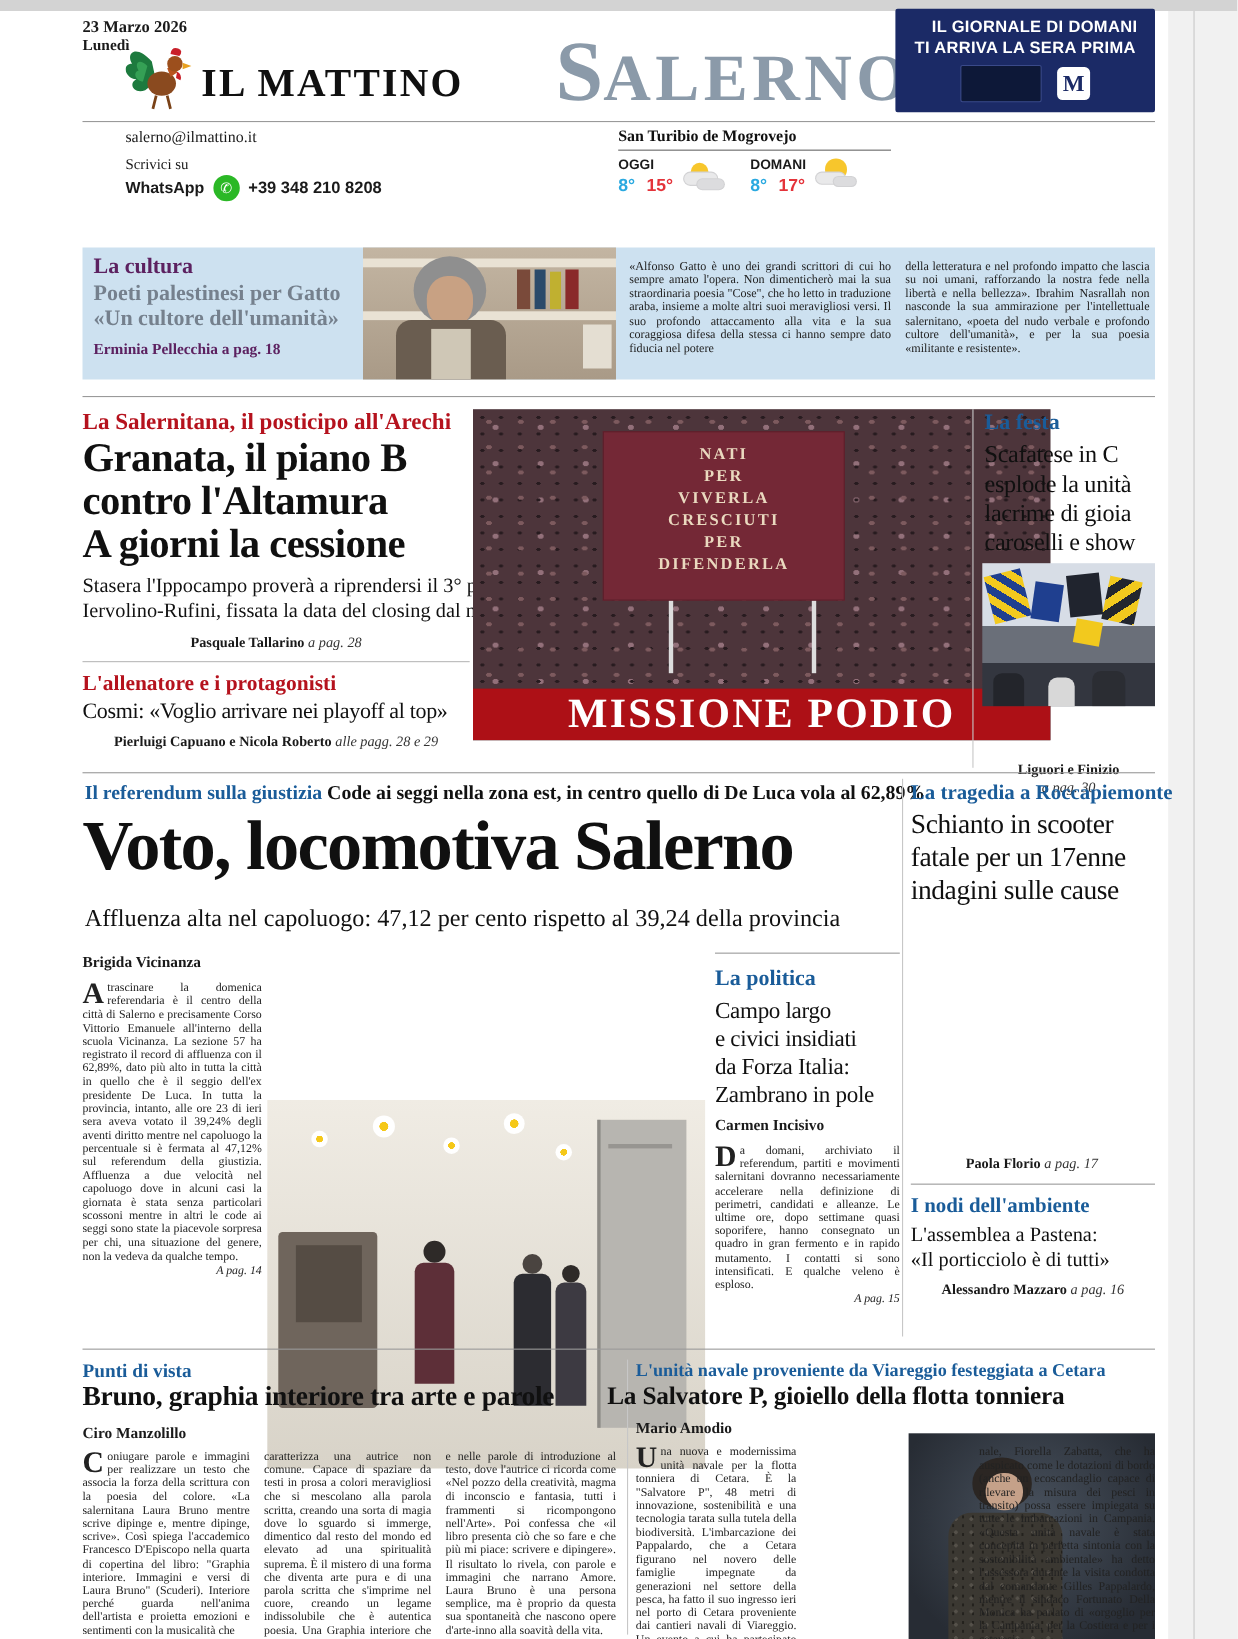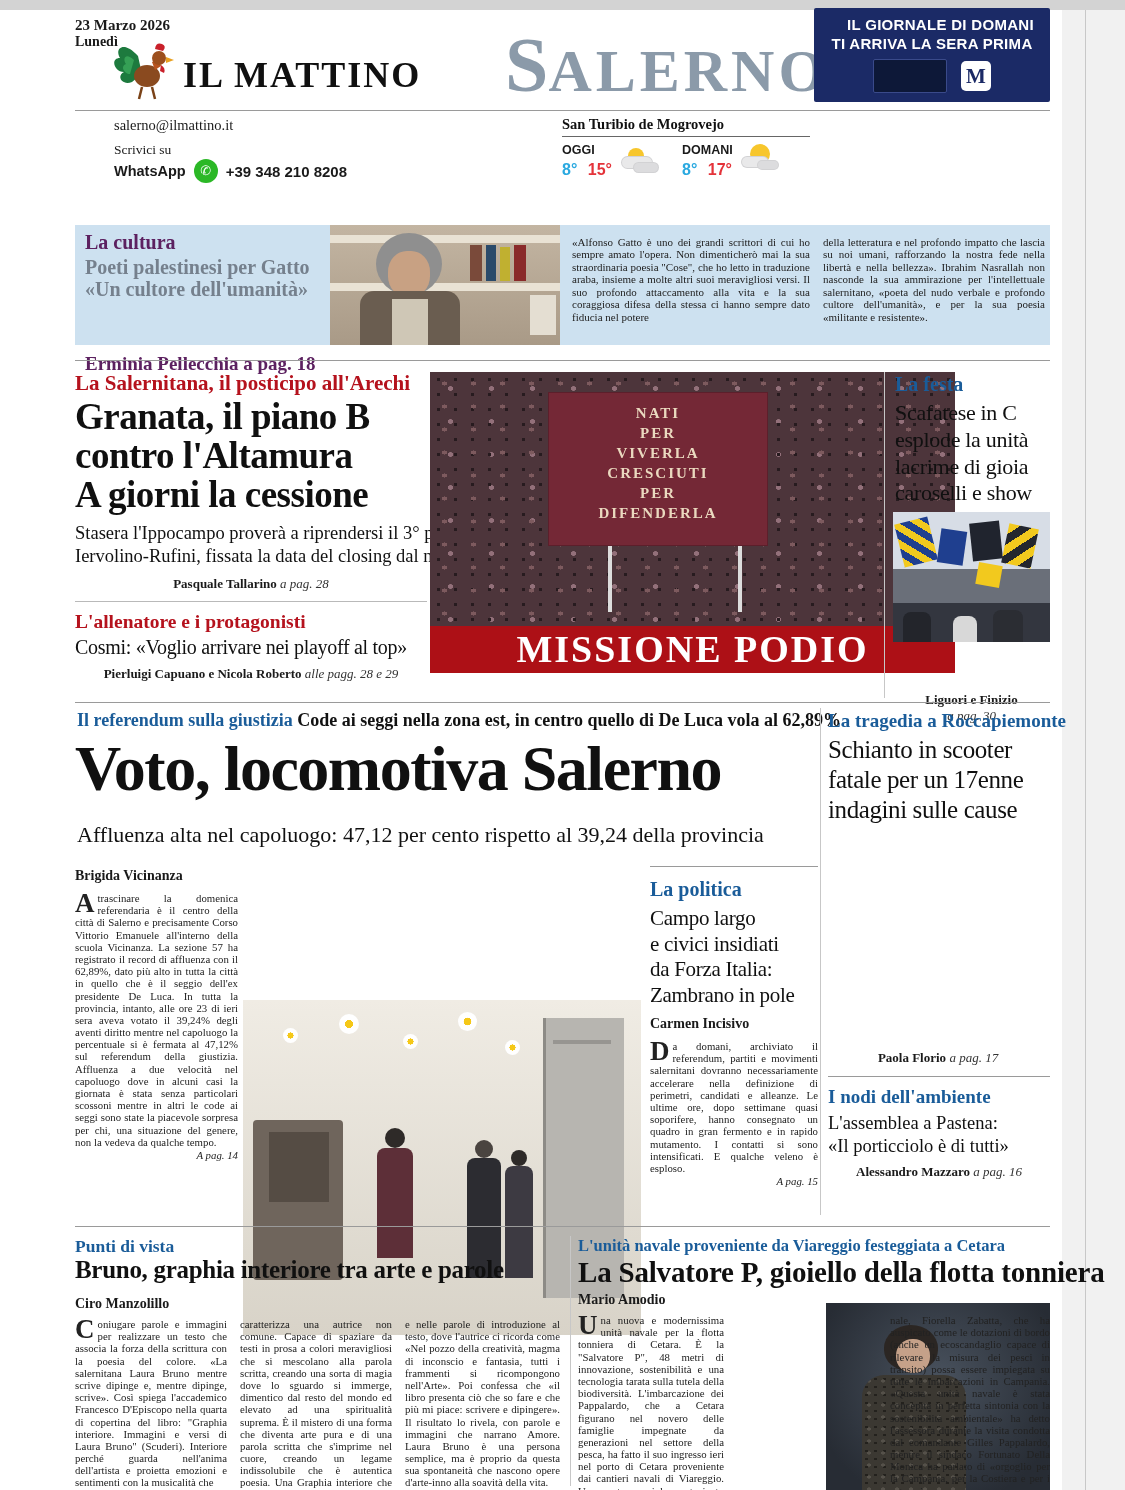--- a/index.html
+++ b/index.html
@@ -132,21 +132,21 @@
       <span class="mtile">M</span>
     </div>
   </div>
 
   <div class="abs" style="left:75px;top:225px;width:975px;height:120px;background:#cde1f0;">
     <div class="abs kick-purple" style="left:10px;top:6px;font-size:20px;">La cultura</div>
     <div class="abs" style="left:10px;top:31px;font-weight:bold;font-size:20px;line-height:1.12;color:#75808d;">
       <div class="nowrap">Poeti palestinesi per Gatto</div>
       <div class="nowrap">«Un cultore dell'umanità»</div>
     </div>
-    <div class="abs kick-purple" style="left:10px;top:86px;font-size:19px;margin-top:42px;">Erminia Pellecchia a pag. 18</div>
+    <div class="abs kick-purple" style="left:10px;top:86px;font-size:14px;">Erminia Pellecchia a pag. 18</div>
     <div class="abs ph ph-culture" style="left:255px;top:0;width:230px;height:120px;">
       <div class="abs" style="left:0;top:10px;width:230px;height:8px;background:#e9e2d4;"></div>
       <div class="abs" style="left:0;top:58px;width:230px;height:8px;background:#e9e2d4;"></div>
       <div class="abs" style="left:140px;top:20px;width:12px;height:36px;background:#7a4a3a;"></div>
       <div class="abs" style="left:156px;top:20px;width:10px;height:36px;background:#2a4a6a;"></div>
       <div class="abs" style="left:170px;top:22px;width:10px;height:34px;background:#c0b030;"></div>
       <div class="abs" style="left:184px;top:20px;width:12px;height:36px;background:#8a2a2a;"></div>
       <div class="abs" style="left:200px;top:70px;width:26px;height:40px;background:#e4ded2;"></div>
       <div class="abs" style="left:46px;top:8px;width:66px;height:62px;border-radius:50%;background:#8f8f8f;"></div>
       <div class="abs" style="left:58px;top:26px;width:42px;height:46px;border-radius:45%;background:#c8a183;"></div>
@@ -305,21 +305,21 @@
   <div class="abs body-txt" style="left:75px;top:1318px;width:152px;height:168px;">
     <span class="dc">C</span><span>oniugare parole e immagini per realizzare un testo che associa la forza della scrittura con la poesia del colore. «La salernitana Laura Bruno mentre scrive dipinge e, mentre dipinge, scrive». Così spiega l'accademico Francesco D'Episcopo nella quarta di copertina del libro: "Graphia interiore. Immagini e versi di Laura Bruno" (Scuderi). Interiore perché guarda nell'anima dell'artista e proietta emozioni e sentimenti con la musicalità che</span>
   </div>
   <div class="abs body-txt" style="left:240px;top:1318px;width:152px;height:168px;">caratterizza una autrice non comune. Capace di spaziare da testi in prosa a colori meravigliosi che si mescolano alla parola scritta, creando una sorta di magia dove lo sguardo si immerge, dimentico dal resto del mondo ed elevato ad una spiritualità suprema. È il mistero di una forma che diventa arte pura e di una parola scritta che s'imprime nel cuore, creando un legame indissolubile che è autentica poesia. Una Graphia interiore che avvince e cattura, perché rispecchia anche la nostra interiorità. La ritroviamo nei versi</div>
   <div class="abs body-txt" style="left:405px;top:1318px;width:155px;height:168px;">
     <span>e nelle parole di introduzione al testo, dove l'autrice ci ricorda come «Nel pozzo della creatività, magma di inconscio e fantasia, tutti i frammenti si ricompongono nell'Arte». Poi confessa che «il libro presenta ciò che so fare e che più mi piace: scrivere e dipingere». Il risultato lo rivela, con parole e immagini che narrano Amore. Laura Bruno è una persona semplice, ma è proprio da questa sua spontaneità che nascono opere d'arte-inno alla soavità della vita.</span>
     
   </div>
 
   <div class="abs kick-blue nowrap" style="left:578px;top:1236px;font-size:16.5px;">L'unità navale proveniente da Viareggio festeggiata a Cetara</div>
-  <div class="abs hl nowrap" style="left:578px;top:1256px;font-size:29px;letter-spacing:-0.2px;">La Salvatore P, gioiello della flotta tonniera</div>
+  <div class="abs hl nowrap" style="left:552px;top:1256px;font-size:23px;letter-spacing:-0.2px;">La Salvatore P, gioiello della flotta tonniera</div>
   <div class="abs byline-n" style="left:578px;top:1292px;font-size:14px;">Mario Amodio</div>
   <div class="abs body-txt" style="left:578px;top:1314px;width:146px;height:166px;">
     <span class="dc">U</span><span>na nuova e modernissima unità navale per la flotta tonniera di Cetara. È la "Salvatore P", 48 metri di innovazione, sostenibilità e una tecnologia tarata sulla tutela della biodiversità. L'imbarcazione dei Pappalardo, che a Cetara figurano nel novero delle famiglie impegnate da generazioni nel settore della pesca, ha fatto il suo ingresso ieri nel porto di Cetara proveniente dai cantieri navali di Viareggio. Un evento a cui ha partecipato anche l'assessora regio-</span>
   </div>
 
   <div class="abs body-txt" style="left:890px;top:1314px;width:160px;height:166px;">
     <span>nale, Fiorella Zabatta, che ha auspicato come le dotazioni di bordo (anche un ecoscandaglio capace di rilevare la misura dei pesci in transito) possa essere impiegata su tutte le imbarcazioni in Campania. «Questa unità navale è stata concepita in perfetta sintonia con la sostenibilità ambientale» ha detto l'assessora durante la visita condotta dal comandante Gilles Pappalardo, mentre il sindaco Fortunato Della Monica ha parlato di «orgoglio per la Campania, per la Costiera e per i cetaresi».</span>
     
   </div>
 

